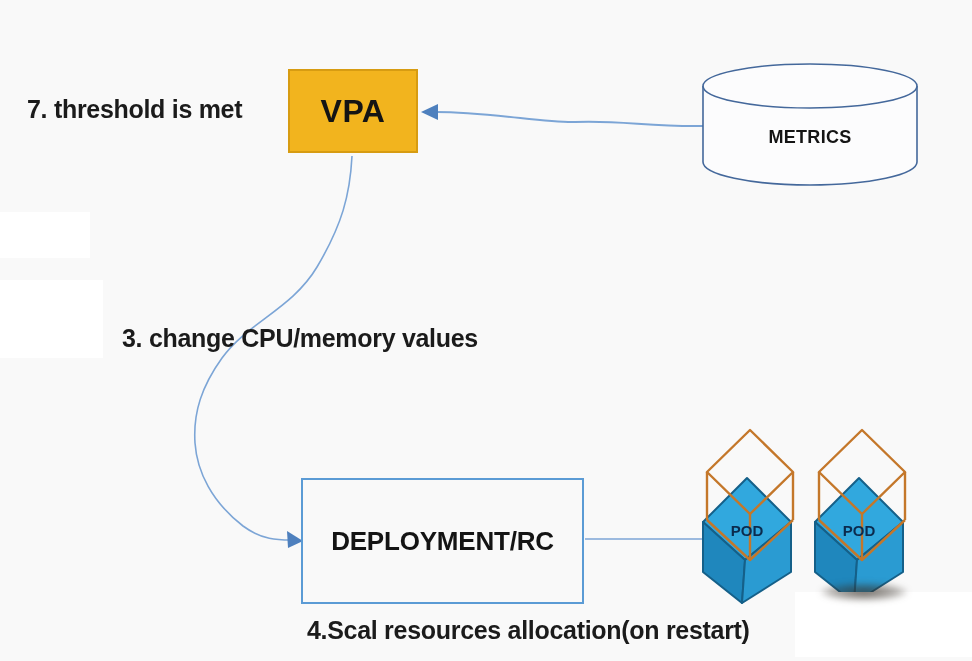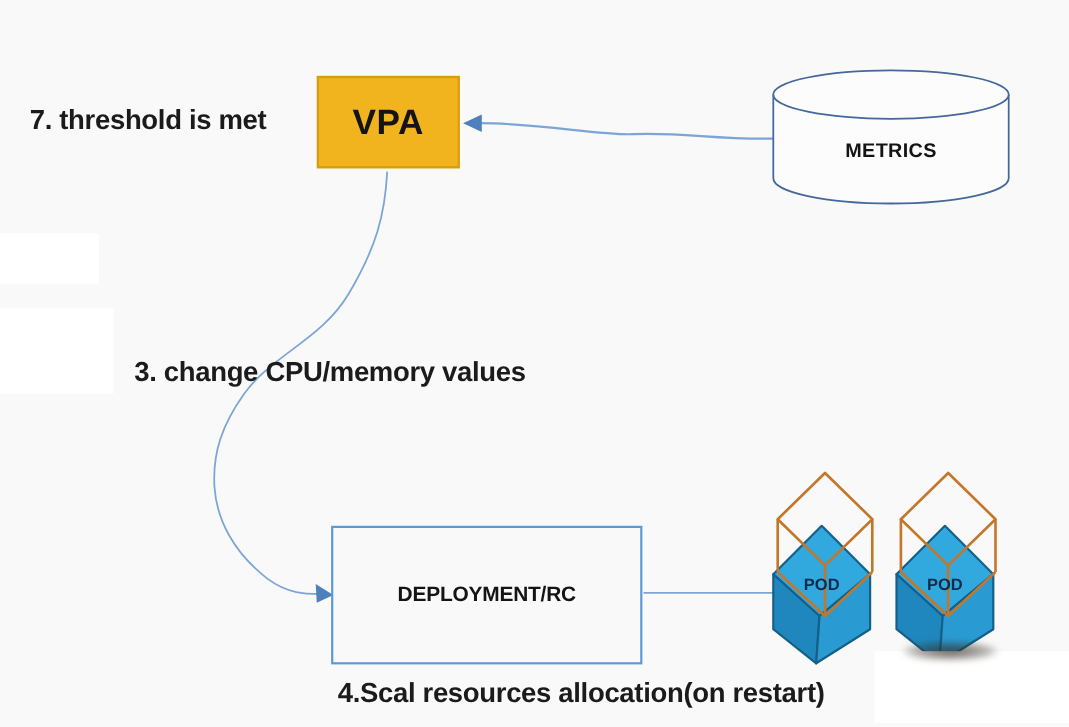--- a/index.html
+++ b/index.html
@@ -18,21 +18,21 @@
   .rect2{left:0;top:280px;width:103px;height:78px;z-index:0;}
   .rect3{left:795px;top:592px;width:177px;height:65px;z-index:3;}
   .connector-layer{position:absolute;left:0;top:0;z-index:1;}
   .connector{fill:none;stroke:var(--connector);stroke-width:2;}
   .connector.thin{stroke-width:1.6;}
   .arrowhead{fill:var(--arrowhead);stroke:none;}
   .node{position:absolute;display:flex;align-items:center;justify-content:center;z-index:2;box-sizing:border-box;}
   .vpa-box{left:288px;top:69px;width:130px;height:84px;background:var(--vpa-fill);border:2px solid var(--vpa-border);}
   .vpa-label{font-size:32px;font-weight:700;color:#141414;letter-spacing:0.5px;}
   .deployment-box{left:301px;top:478px;width:283px;height:126px;border:2px solid var(--deployment-border);background:transparent;}
-  .deployment-label{font-size:19px;font-weight:700;color:#141414;letter-spacing:-0.2px;}
+  .deployment-label{font-size:26px;font-weight:700;color:#141414;letter-spacing:-0.2px;}
   .cylinder-svg{position:absolute;left:701px;top:62px;z-index:2;}
   .cyl-shape{fill:#fcfcfd;stroke:var(--cylinder-stroke);stroke-width:1.6;}
   .cyl-label{font-size:18px;font-weight:700;fill:#141414;text-anchor:middle;letter-spacing:0.3px;}
   .pod-svg{position:absolute;top:427px;z-index:2;}
   .pod1{left:701px;} .pod2{left:813px;}
   .pod-face-top{fill:var(--pod-top);} .pod-face-left{fill:var(--pod-left);} .pod-face-right{fill:var(--pod-right);}
   .pod-face{stroke:var(--pod-edge);stroke-width:2;stroke-linejoin:round;}
   .wire{fill:none;stroke:var(--pod-wireframe);stroke-width:2.4;stroke-linejoin:round;}
   .pod-text{font-size:15px;font-weight:700;fill:var(--pod-label);text-anchor:middle;}
   .step-label{position:absolute;font-weight:700;font-size:25px;letter-spacing:-0.3px;color:var(--text);white-space:nowrap;z-index:5;line-height:1.1;}

